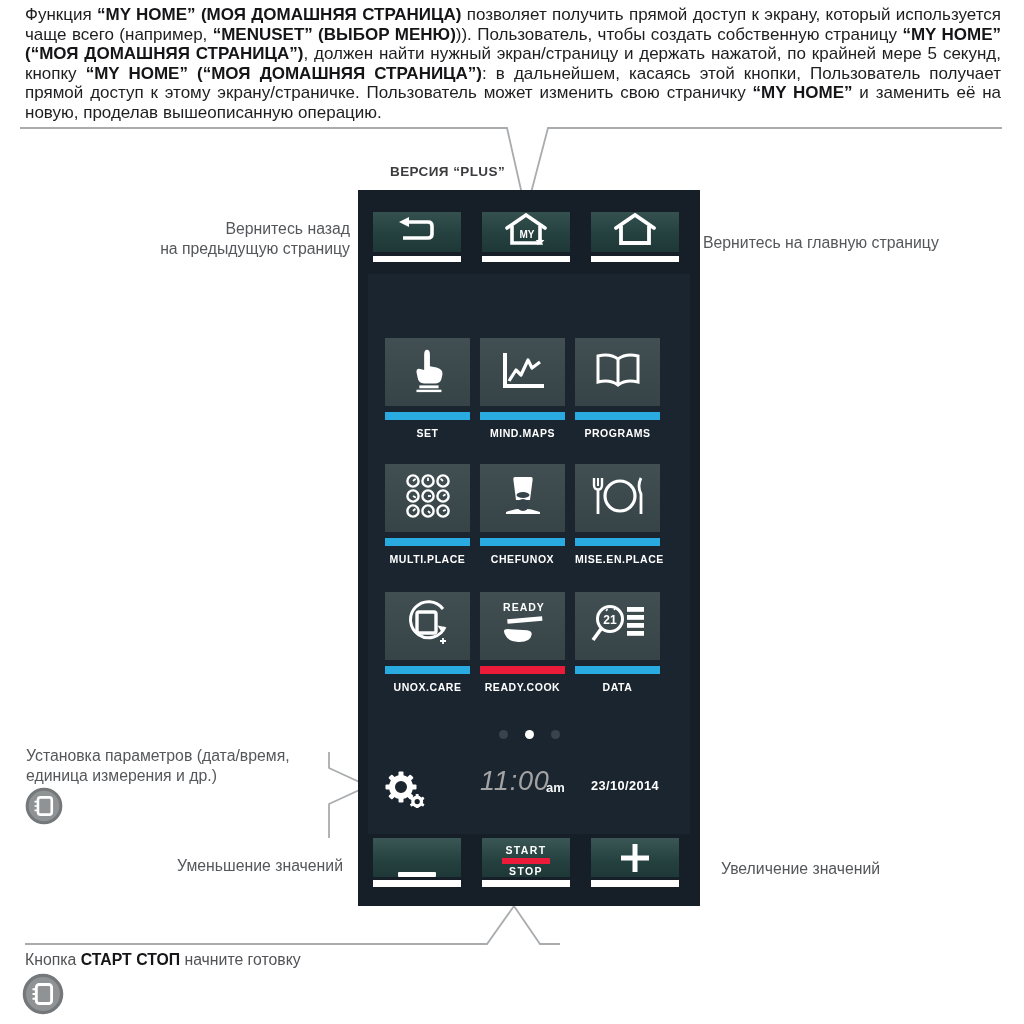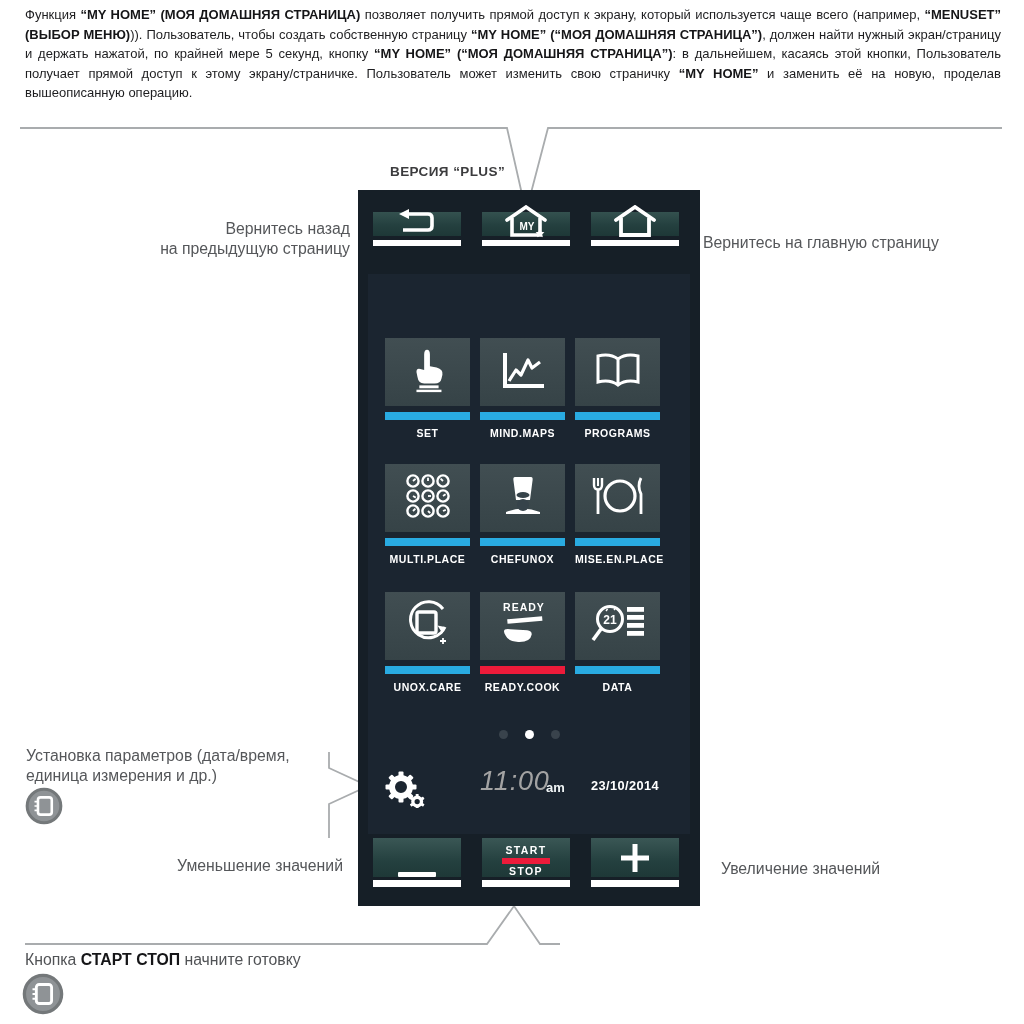--- a/index.html
+++ b/index.html
@@ -1,42 +1,42 @@
 <!DOCTYPE html>
 <html><head>
 <meta charset="utf-8">
 <style>
   html,body{margin:0;padding:0;background:#fff;}
   .page{position:relative;width:1024px;height:1024px;background:#ffffff;
         font-family:"Liberation Sans",sans-serif;overflow:hidden;}
 
   
   .intro{position:absolute;left:25px;top:5px;width:976px;margin:0;
-         font-size:13px;line-height:19.6px;color:#1e1e20;text-align:justify;}
+         font-size:17px;line-height:19.6px;color:#1e1e20;text-align:justify;}
   .intro .b,.caption .b{font-weight:700;color:#151517;}
 
   
   .leaders{position:absolute;left:0;top:0;width:1024px;height:1024px;pointer-events:none;}
 
   
   .label{position:absolute;color:#55575a;font-size:15.8px;line-height:20px;white-space:pre-line;}
   .r{text-align:right;}
   .version{position:absolute;left:362px;top:164px;font-size:13.5px;font-weight:700;
            color:#3c3c3e;letter-spacing:0.4px;margin-left:28px;}
   .caption{position:absolute;left:25px;top:951px;font-size:15.8px;color:#515356;}
 
   
   .booklet{position:absolute;}
 
   
   .panel{position:absolute;left:358px;top:190px;width:342px;height:716px;background:#161f27;}
   .screen{position:absolute;left:10px;top:84px;width:322px;height:560px;background:#1b2530;}
 
   .tbtn{position:absolute;width:88px;cursor:pointer;}
-  .tbtn .face{height:24px;background:linear-gradient(180deg,#34514f 0%,#24403f 55%,#1e3837 100%);
+  .tbtn .face{height:40px;background:linear-gradient(180deg,#34514f 0%,#24403f 55%,#1e3837 100%);
               display:flex;align-items:center;justify-content:center;}
   .tbtn .bar{height:6px;background:#ffffff;margin-top:4px;}
   .row-top{top:22px;}
 
   .tile{position:absolute;width:85px;cursor:pointer;}
   .tile .face{height:68px;background:linear-gradient(180deg,#414e52,#364347);
               display:flex;align-items:center;justify-content:center;}
   .tile .bar{height:8px;margin-top:6px;}
   .tile .tlabel{margin-top:7px;text-align:center;font-size:10.5px;font-weight:700;
                 letter-spacing:0.55px;color:#ffffff;white-space:nowrap;}

